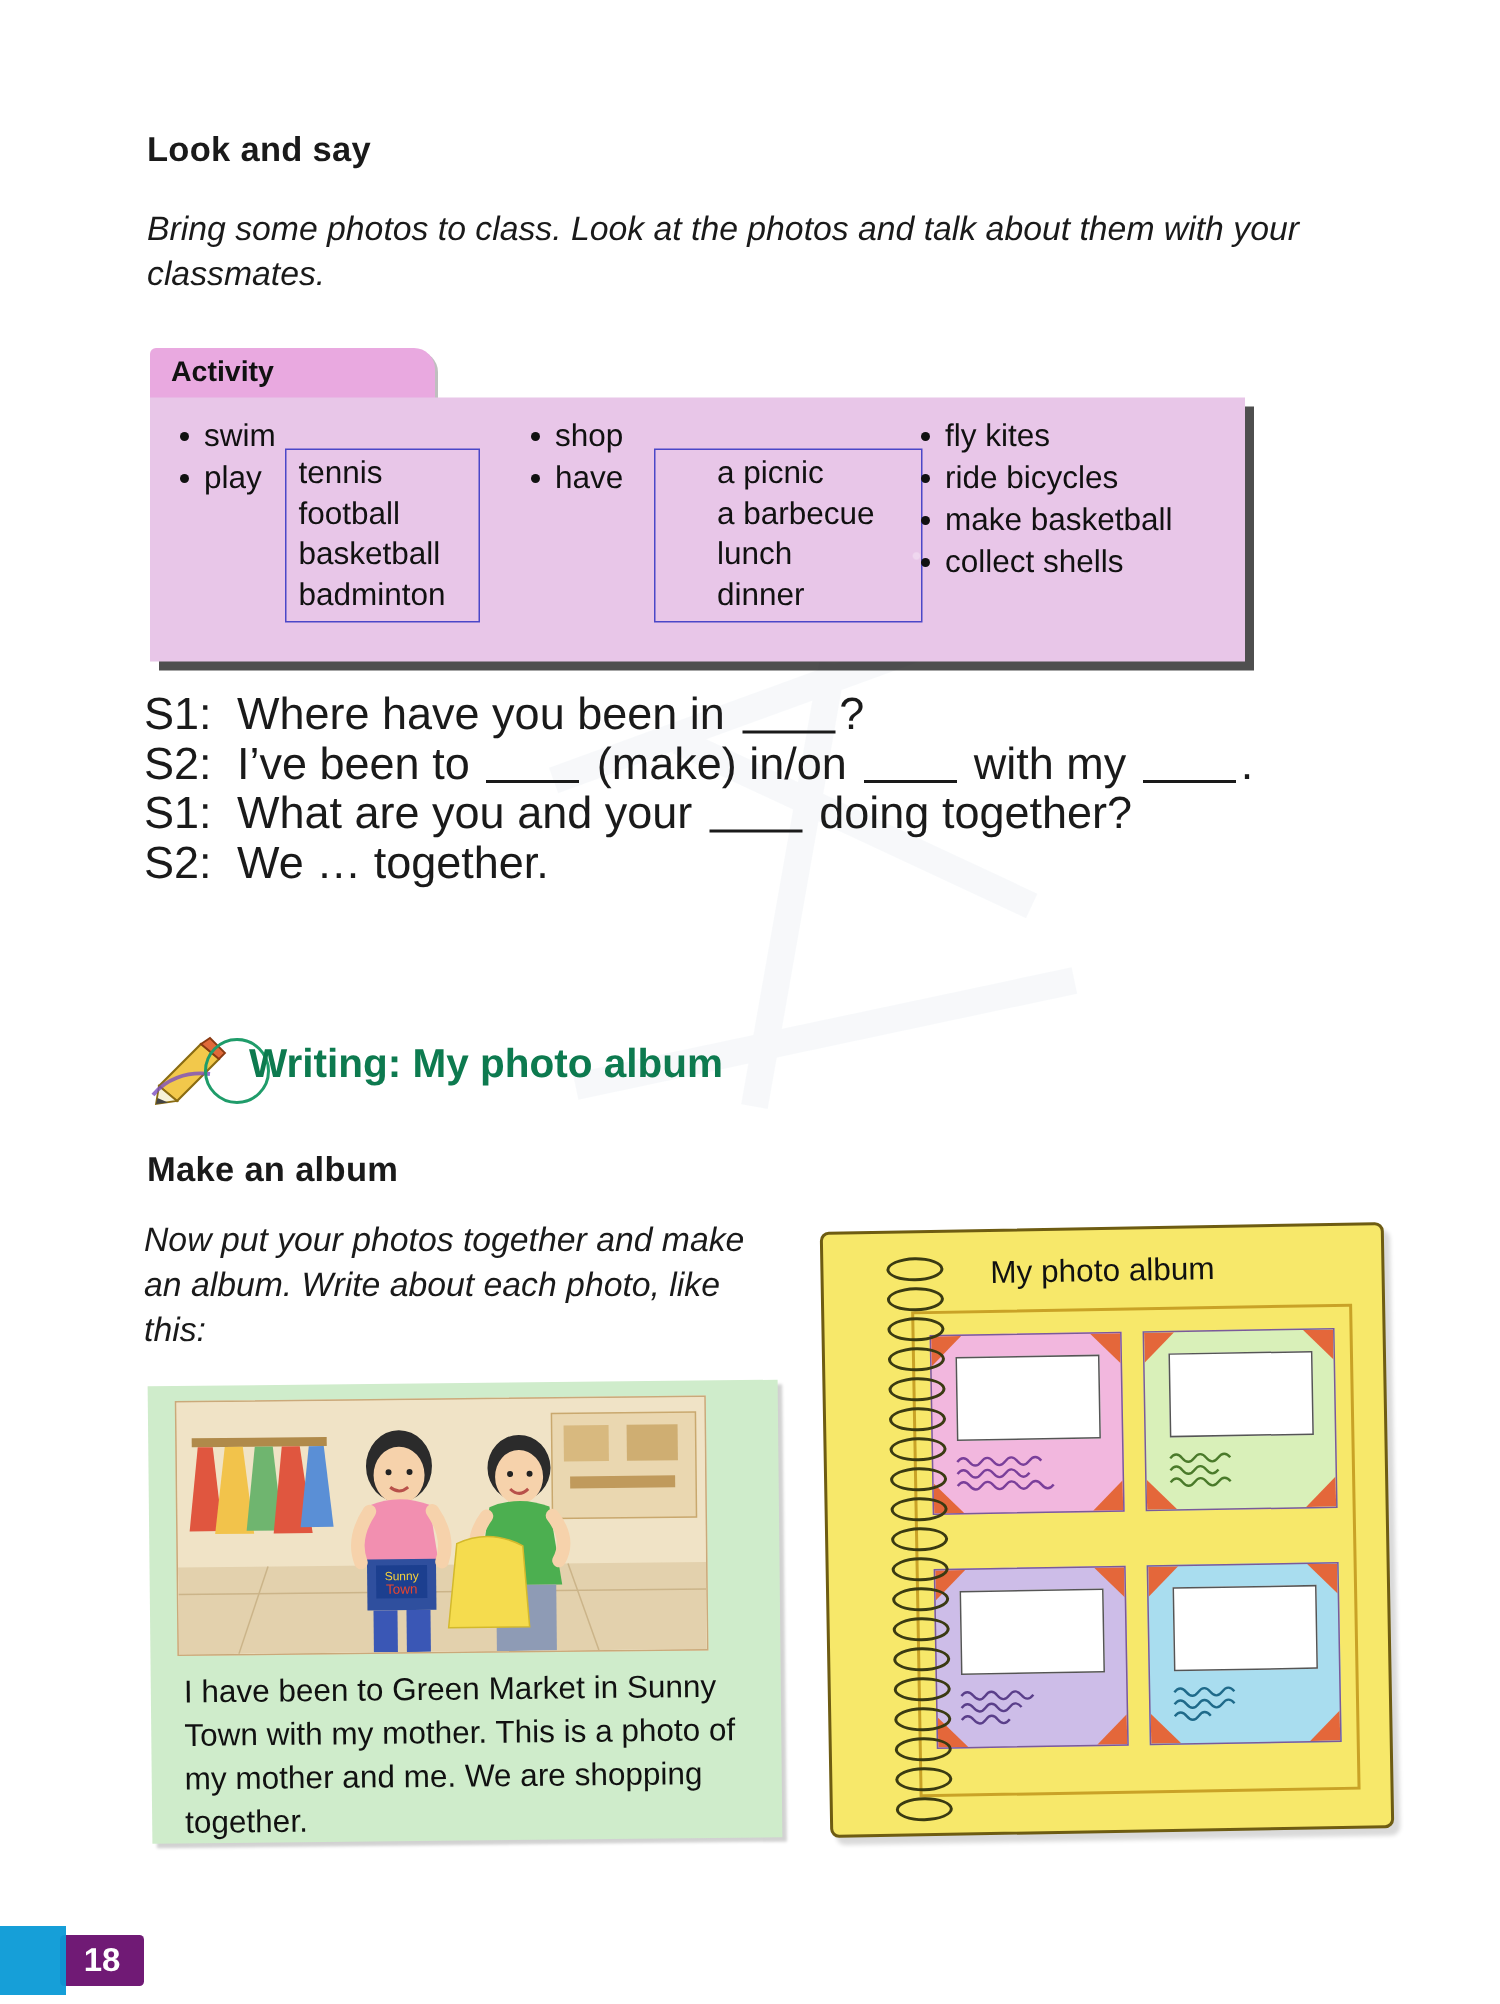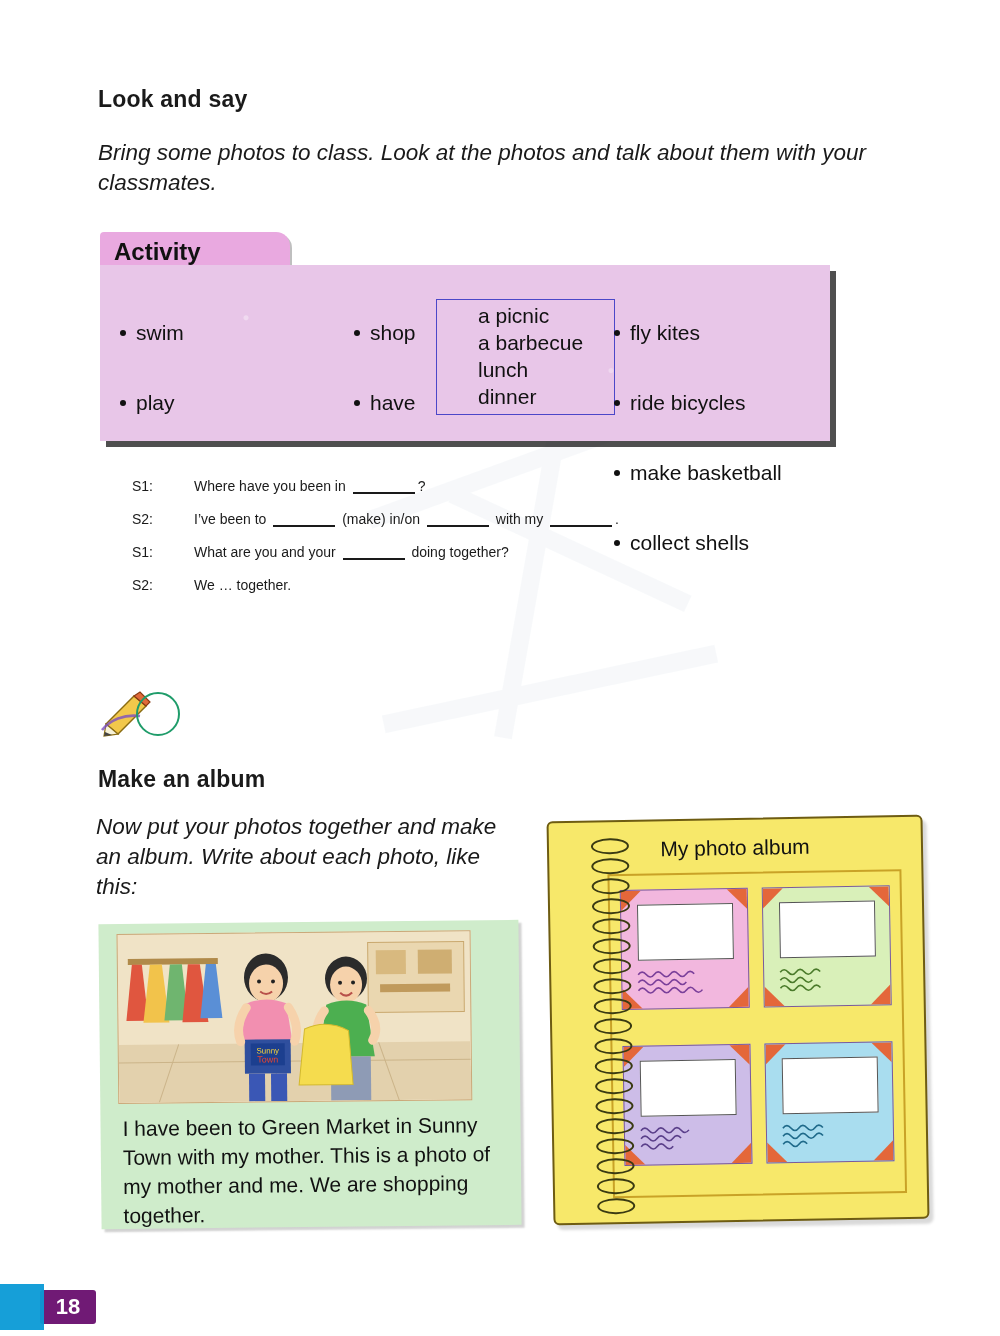--- a/index.html
+++ b/index.html
@@ -28,47 +28,47 @@
 
   
   .activity-wrap{position:absolute;left:100px;top:232px;width:730px;height:212px;}
   .activity-tab{
     position:absolute;left:0;top:0;width:190px;height:34px;
     background:#e9a9e0;
     border-top-left-radius:4px;border-top-right-radius:14px;
     box-shadow:2px 2px 0 rgba(0,0,0,0.25);
   }
   .activity-tab span{
-    position:absolute;left:14px;top:6px;font-size:24px;font-weight:bold;color:#111;
+    position:absolute;left:14px;top:6px;font-size:19px;font-weight:bold;color:#111;
   }
   .activity-body{
     position:absolute;left:0;top:33px;width:730px;height:176px;
     background:#e8c6e8;
     box-shadow:6px 6px 0 rgba(20,20,20,0.75);
   }
   .activity-body:before{
     content:"";position:absolute;left:0;top:0;right:0;bottom:0;
     background:
       radial-gradient(circle at 20% 30%, rgba(255,255,255,0.35) 0 2px, transparent 3px),
       radial-gradient(circle at 70% 60%, rgba(255,255,255,0.3) 0 2px, transparent 3px);
     pointer-events:none;
   }
   .col{position:absolute;font-size:21px;line-height:28px;color:#111;}
-  .bullet-line{position:relative;padding-left:18px;white-space:nowrap;margin-top:42px;}
+  .bullet-line{position:relative;padding-left:18px;white-space:nowrap;}
   .bullet-line:before{
     content:"";position:absolute;left:2px;top:11px;width:6px;height:6px;border-radius:50%;
     background:#111;
   }
   .optbox{
     position:absolute;border:1.5px solid #4b47c8;padding:2px 8px 4px 8px;
     line-height:27px;font-size:21px;color:#111;background:transparent;
   }
 
   
-  .dialogue{position:absolute;left:96px;top:470px;width:840px;font-size:14px;line-height:33px;margin-left:36px;}
+  .dialogue{position:absolute;left:96px;top:460px;width:840px;font-size:30px;line-height:33px;}
   .dline{position:relative;padding-left:62px;}
   .dline .spk{position:absolute;left:0;top:0;}
   .blank{
     display:inline-block;border-bottom:2px solid #1a1a1a;
     width:62px;vertical-align:-3px;margin:0 3px;
   }
 
   
   .writing-head{
     position:absolute;left:100px;top:694px;width:520px;height:44px;
@@ -157,20 +157,26 @@
 
   <div class="activity-wrap">
     <div class="activity-tab">
       <span>Activity</span>
     </div>
     <div class="activity-body">
 
       <div class="col" style="left:18px;top:12px;">
         <div class="bullet-line">swim</div>
         <div class="bullet-line">play</div>
+      </div>
+      <div class="optbox" style="left:90px;top:34px;width:112px;">
+        <div>tennis</div>
+        <div>football</div>
+        <div>basketball</div>
+        <div>badminton</div>
       </div>
 
       <div class="col" style="left:252px;top:12px;">
         <div class="bullet-line">shop</div>
         <div class="bullet-line">have</div>
       </div>
       <div class="optbox" style="left:336px;top:34px;width:128px;padding-left:41px;">
         <div>a picnic</div>
         <div>a barbecue</div>
         <div>lunch</div>
@@ -208,20 +214,21 @@
 
   <div class="writing-head">
     <svg class="pencil-icon" viewBox="0 0 56 48">
       <polygon points="6,34 34,6 46,16 18,44" fill="#f2c84b" stroke="#8a6c12" stroke-width="1.4"></polygon>
       <polygon points="34,6 40,2 50,12 46,16" fill="#e06a3a" stroke="#8a3a12" stroke-width="1.2"></polygon>
       <polygon points="6,34 18,44 4,46" fill="#f7f2d8" stroke="#8a6c12" stroke-width="1.2"></polygon>
       <polygon points="5,42 12,45 4,46" fill="#444"></polygon>
       <path d="M2,40 C10,30 24,24 40,26" stroke="#7b4fc0" stroke-width="2.6" fill="none" opacity="0.8"></path>
     </svg>
     <div class="ring"></div>
+    <div class="writing-title">Writing: My photo album</div>
   </div>
 
   <h2 class="heading" style="left:98px;top:766px;">Make an album</h2>
 
   <p class="intro" style="left:96px;top:812px;width:410px;">Now put your photos together and make an album. Write about each photo, like this:</p>
 
   <div class="example">
     <div class="example-photo">
       <svg viewBox="0 0 352 168" width="352" height="168">
         <rect x="0" y="0" width="352" height="168" fill="#f0e3c6"></rect>

